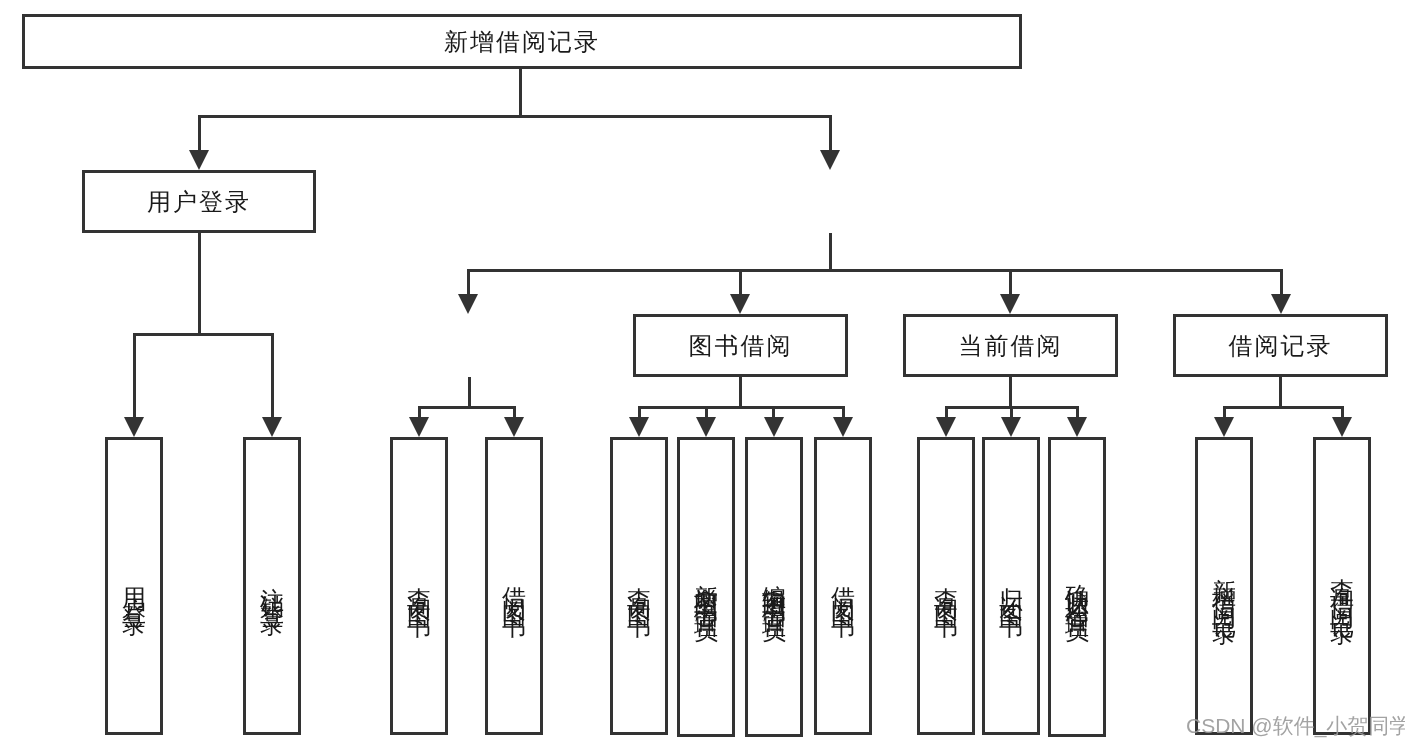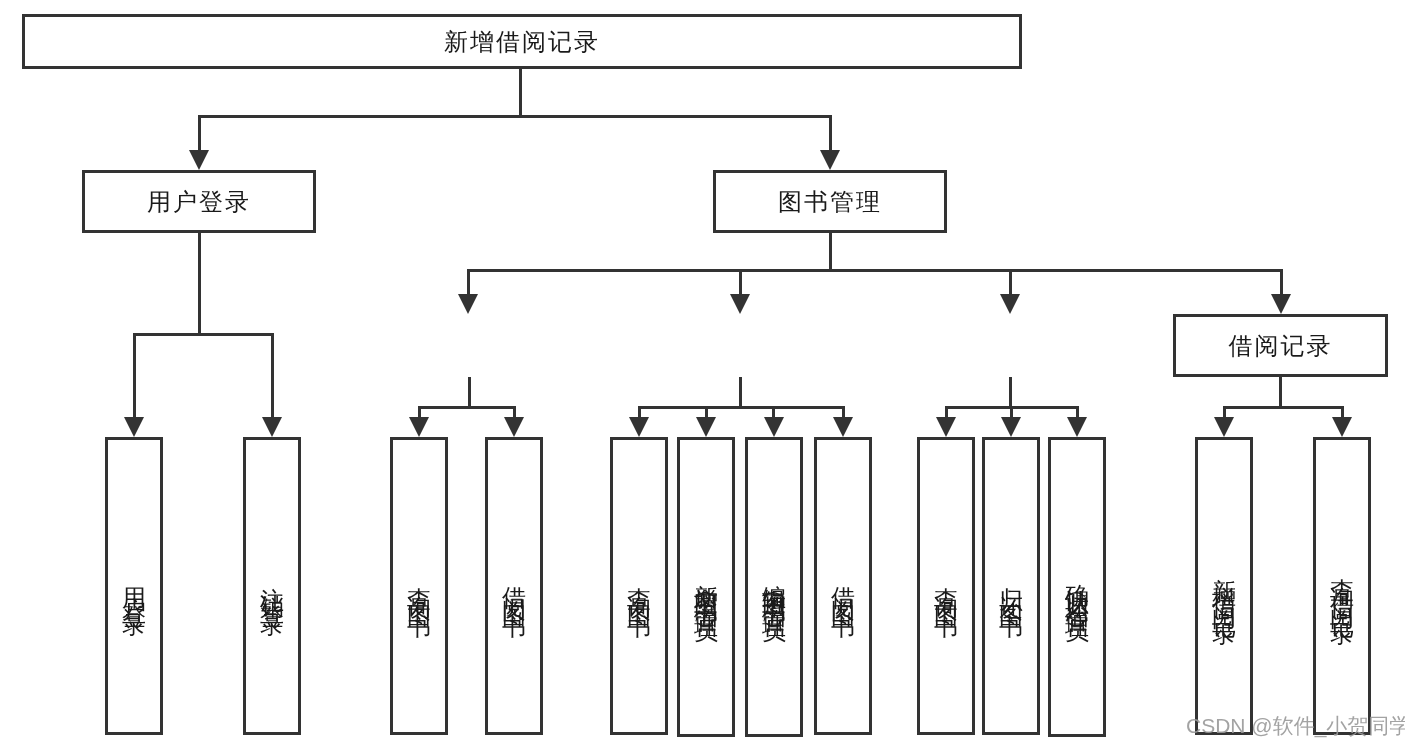--- a/index.html
+++ b/index.html
@@ -41,42 +41,45 @@
   <div class="line" style="left:519px;top:68px;width:3px;height:50px"></div>
   <div class="line" style="left:198px;top:115px;width:634px;height:3px"></div>
   <div class="line" style="left:198px;top:115px;width:3px;height:38px"></div>
   <div class="arrow" style="left:189px;top:150px"></div>
   <div class="line" style="left:829px;top:115px;width:3px;height:38px"></div>
   <div class="arrow" style="left:820px;top:150px"></div>
 
   <div class="box" style="left:82px;top:170px;width:234px;height:63px">
     <span class="hlabel">用户登录</span>
   </div>
-  <div class="box" style="left:713px;top:170px;width:234px;height:63px">
-    <span class="hlabel">图书管理</span>
-  </div>
 
   <div class="line" style="left:198px;top:233px;width:3px;height:103px"></div>
   <div class="line" style="left:133px;top:333px;width:141px;height:3px"></div>
   <div class="line" style="left:133px;top:333px;width:3px;height:86px"></div>
   <div class="arrow" style="left:124px;top:417px"></div>
   <div class="line" style="left:271px;top:333px;width:3px;height:86px"></div>
   <div class="arrow" style="left:262px;top:417px"></div>
 
   <div class="line" style="left:829px;top:233px;width:3px;height:39px"></div>
   <div class="line" style="left:467px;top:269px;width:816px;height:3px"></div>
   <div class="line" style="left:467px;top:269px;width:3px;height:27px"></div>
   <div class="arrow" style="left:458px;top:294px"></div>
   <div class="line" style="left:739px;top:269px;width:3px;height:27px"></div>
   <div class="arrow" style="left:730px;top:294px"></div>
   <div class="line" style="left:1009px;top:269px;width:3px;height:27px"></div>
   <div class="arrow" style="left:1000px;top:294px"></div>
   <div class="line" style="left:1280px;top:269px;width:3px;height:27px"></div>
   <div class="arrow" style="left:1271px;top:294px"></div>
 
+  <div class="box" style="left:633px;top:314px;width:215px;height:63px">
+    <span class="hlabel">图书借阅</span>
+  </div>
+  <div class="box" style="left:903px;top:314px;width:215px;height:63px">
+    <span class="hlabel">当前借阅</span>
+  </div>
   <div class="box" style="left:1173px;top:314px;width:215px;height:63px">
     <span class="hlabel">借阅记录</span>
   </div>
 
   <div class="line" style="left:468px;top:377px;width:3px;height:32px"></div>
   <div class="line" style="left:418px;top:406px;width:98px;height:3px"></div>
   <div class="line" style="left:418px;top:406px;width:3px;height:14px"></div>
   <div class="arrow" style="left:409px;top:417px"></div>
   <div class="line" style="left:513px;top:406px;width:3px;height:14px"></div>
   <div class="arrow" style="left:504px;top:417px"></div>

